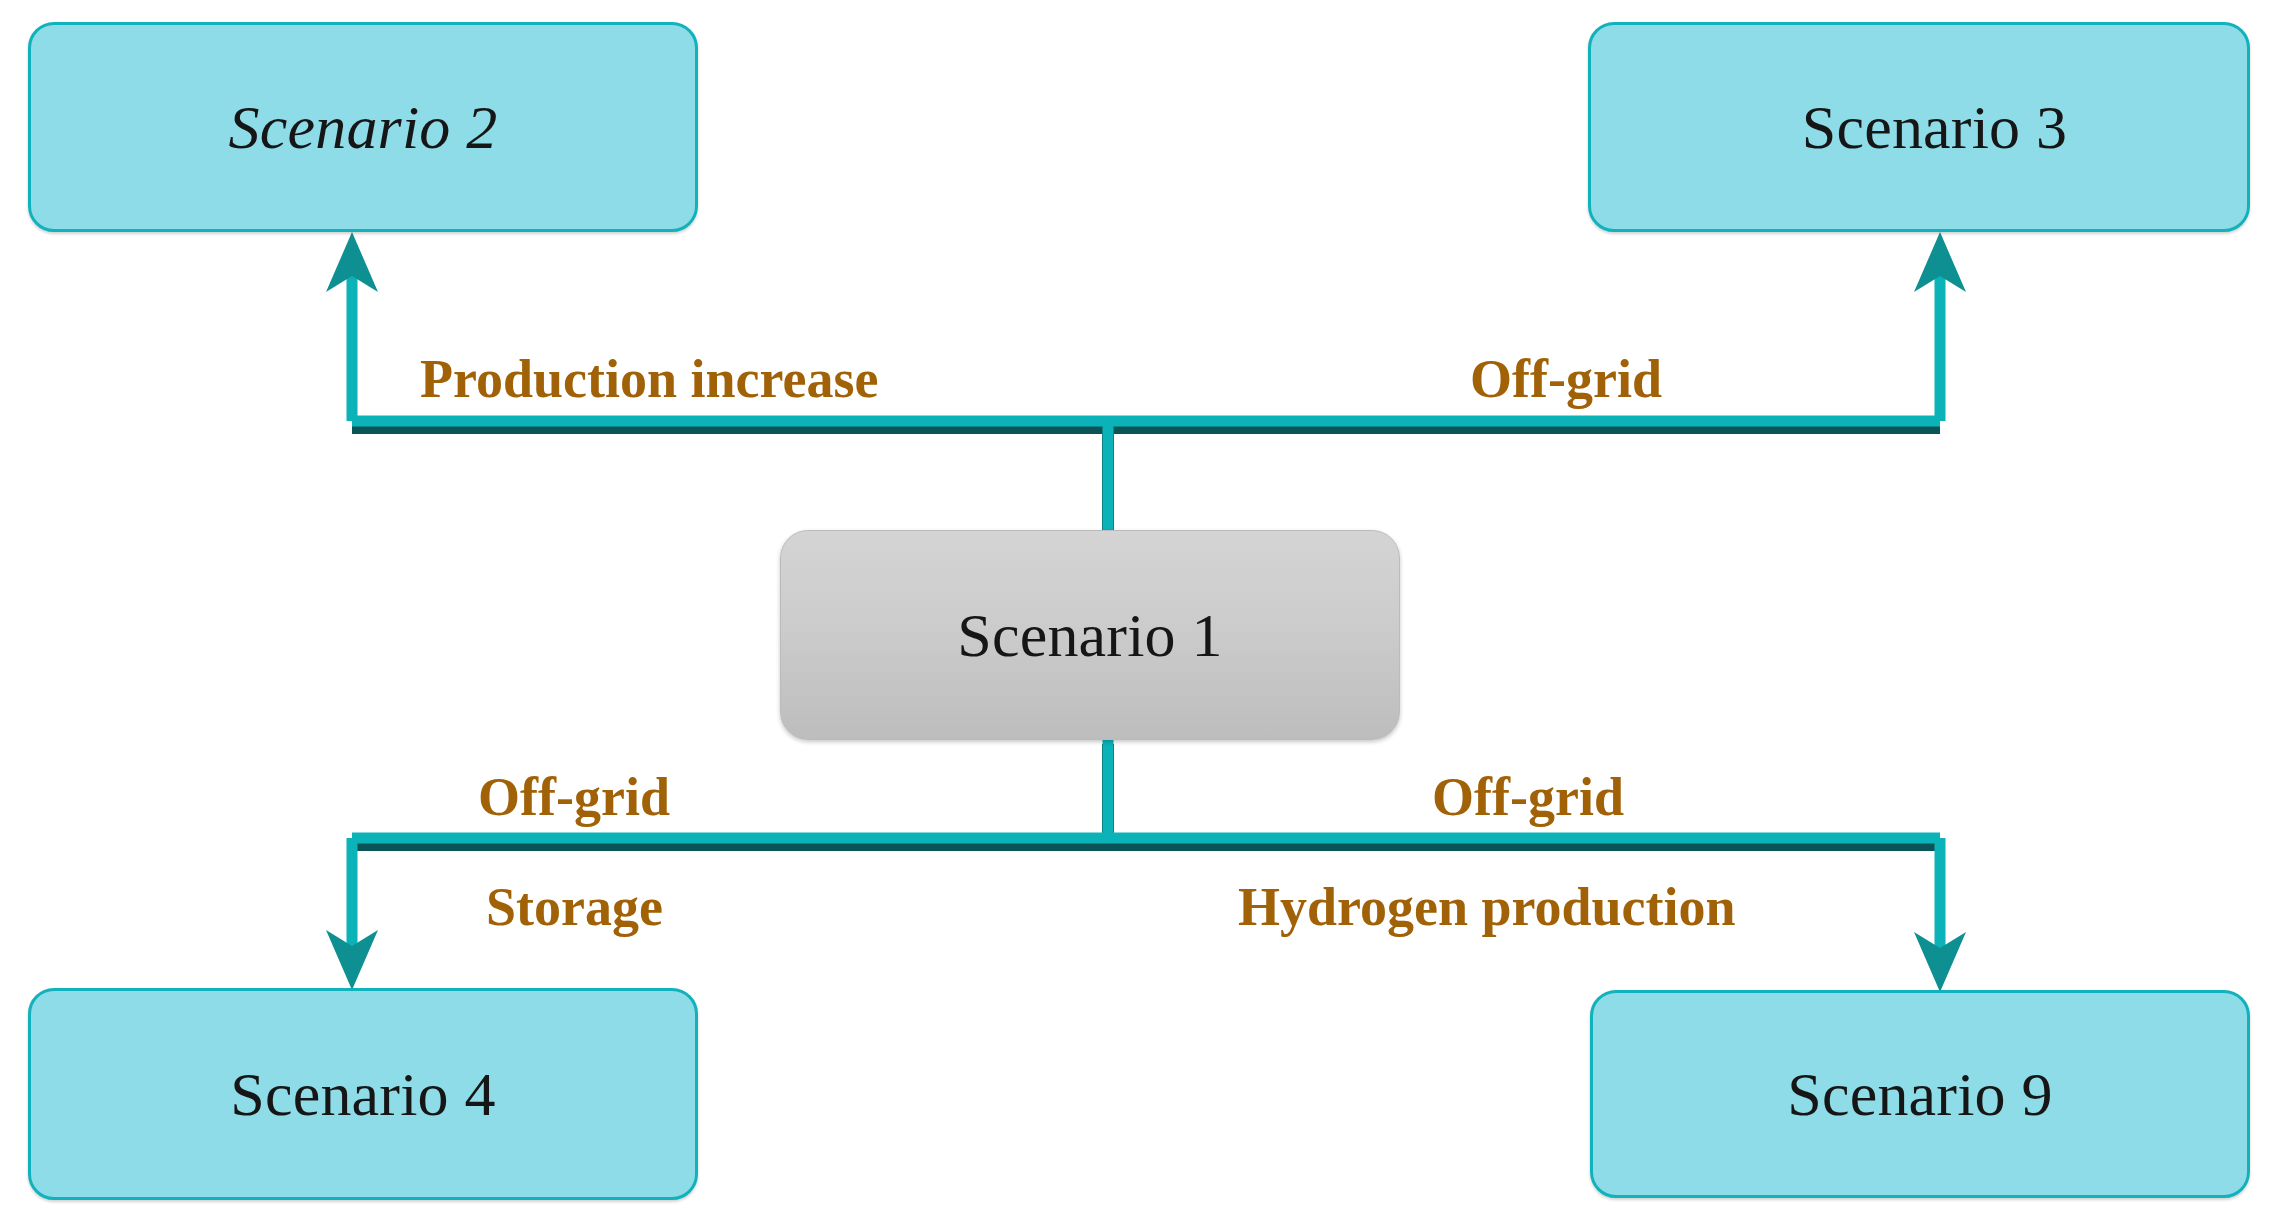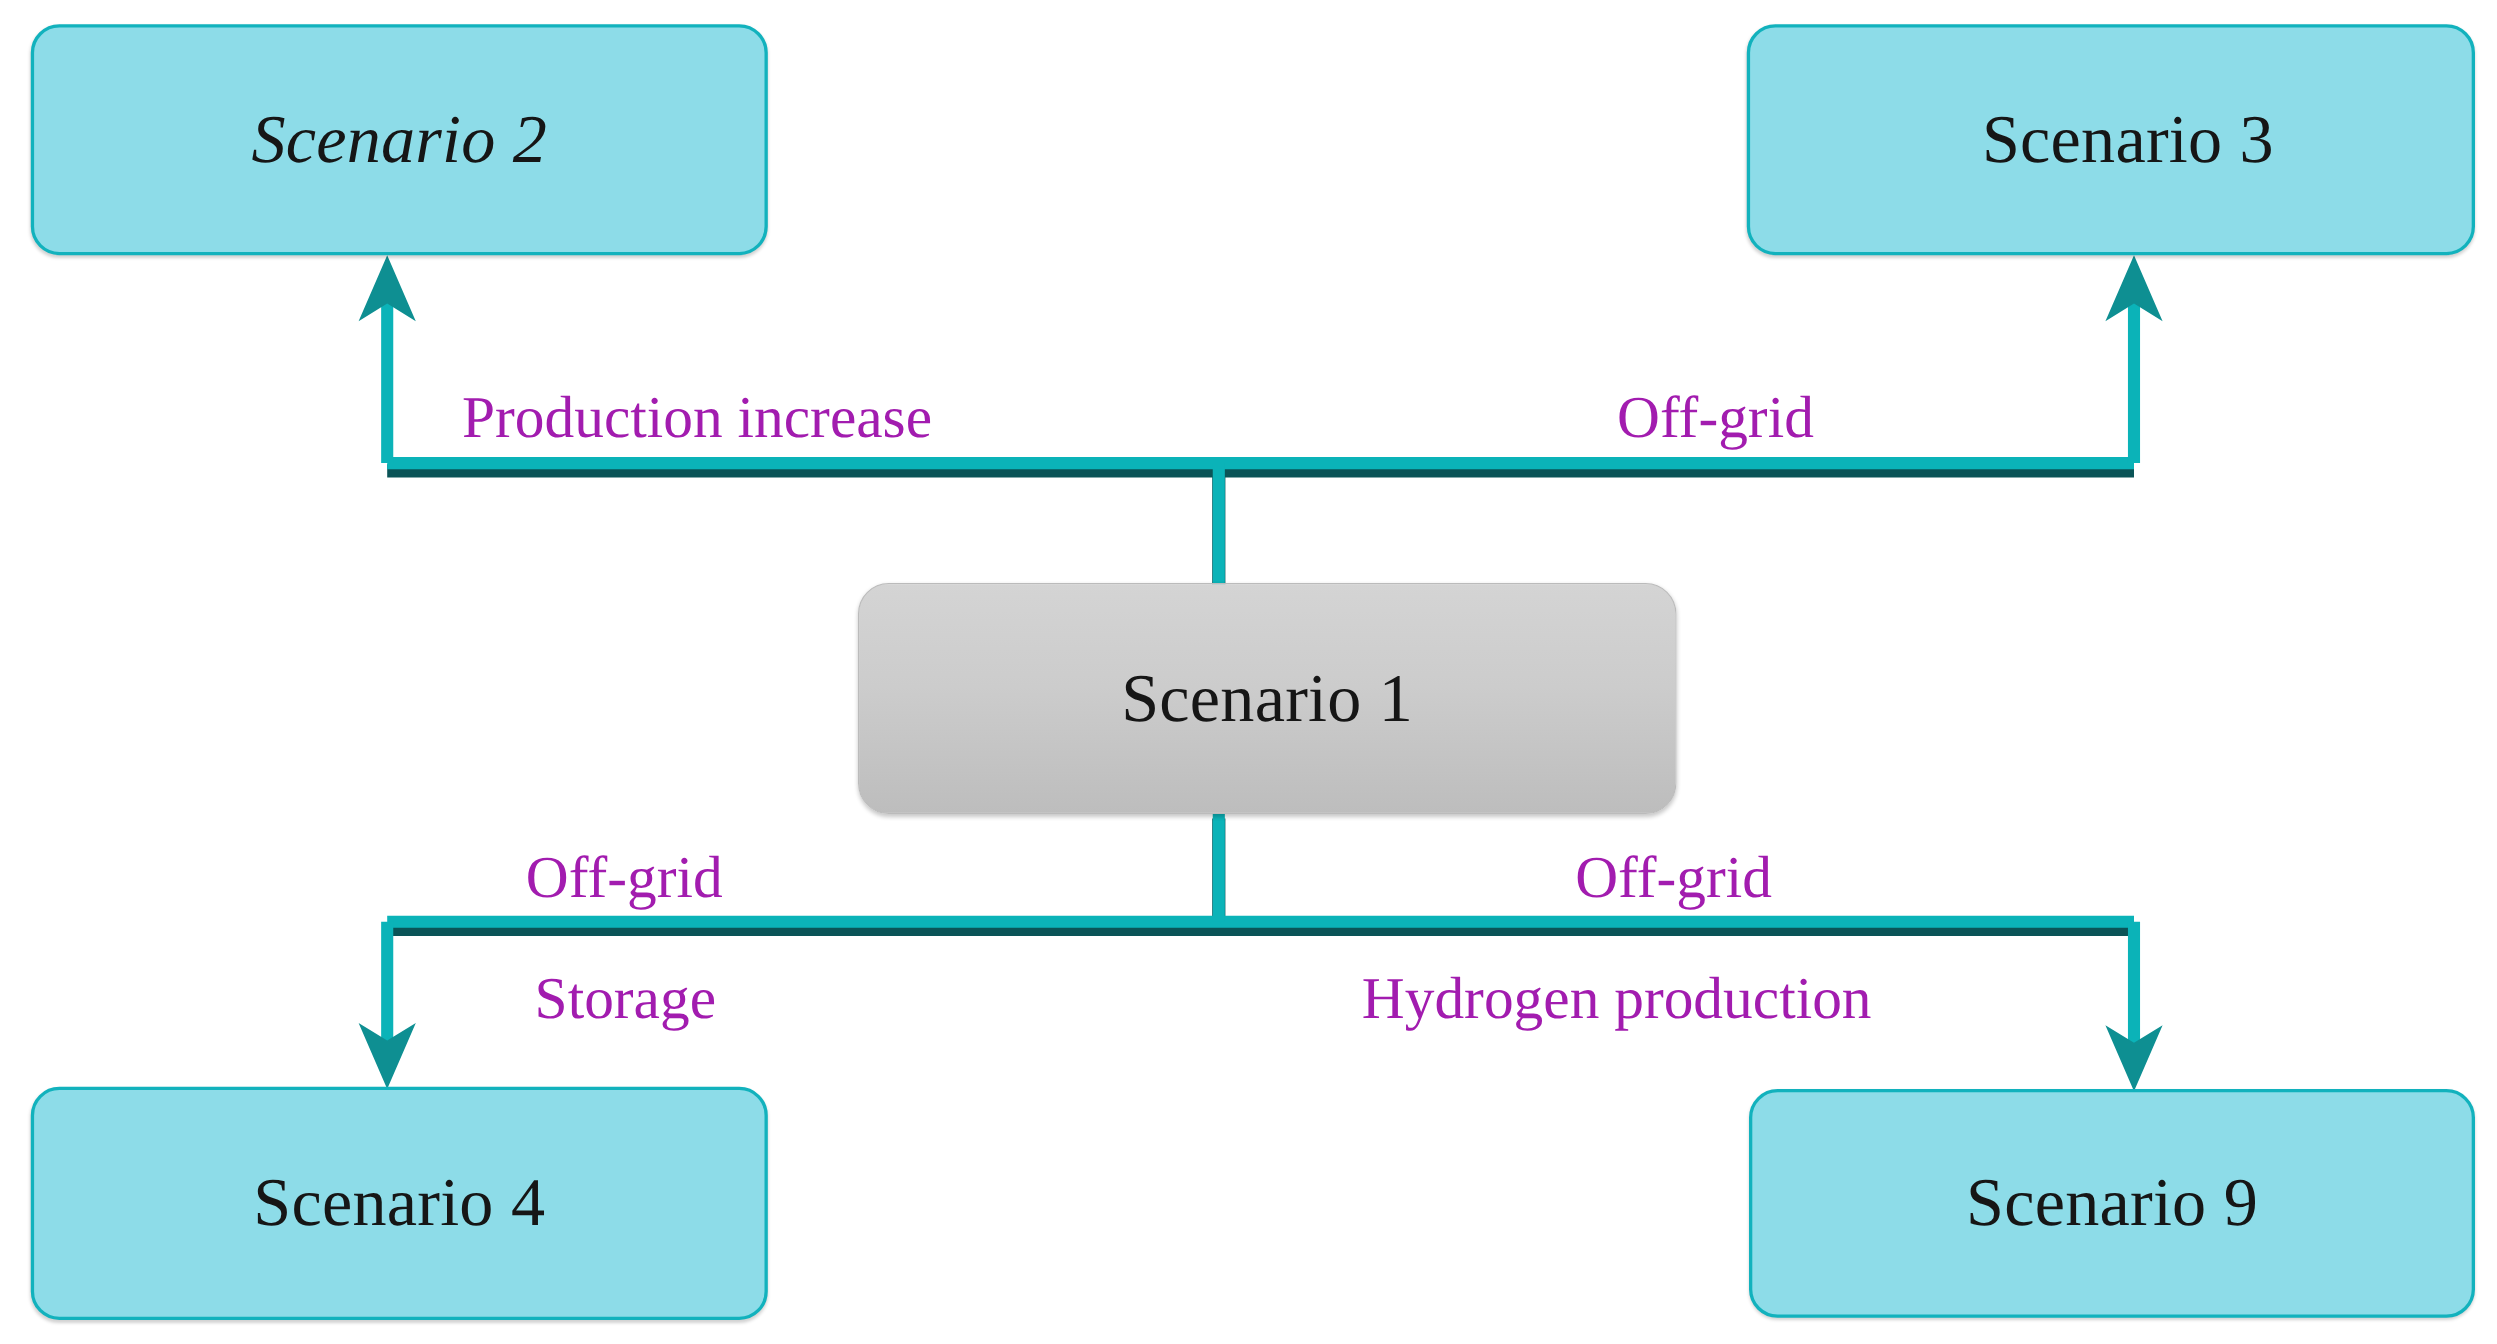--- a/index.html
+++ b/index.html
@@ -28,30 +28,31 @@
     border:3px solid #12b2bd;
     box-shadow:0 2px 3px rgba(0,0,0,0.18);
   }
   .node-gray{
     background:linear-gradient(180deg,#d4d4d4 0%, #cccccc 45%, #bdbdbd 100%);
     border:1px solid #bbbbbb;
     box-shadow:0 2px 4px rgba(0,0,0,0.22);
   }
   #n-scenario2{left:28px;  top:22px;   width:670px; height:210px;font-style:italic;}
   #n-scenario3{left:1588px;top:22px;   width:662px; height:210px;padding-left:31px;}
-  #n-scenario1{left:780px; top:530px;  width:744px; height:210px; border-radius:28px;}
+  #n-scenario1{left:780px; top:530px;  width:620px; height:210px; border-radius:28px;}
   #n-scenario4{left:28px;  top:988px;  width:670px; height:212px;}
   #n-scenario5{left:1590px;top:990px;  width:660px; height:208px;}
 
   .edge-label{
     position:absolute;
     font-size:54px;
-    color:#a21caf;
+    color:#a16207;
     white-space:nowrap;
     line-height:1;
+    font-weight:bold;
   }
   #lbl-production-increase{left:420px; top:352px;}
   #lbl-offgrid-top-right{left:1470px; top:352px;}
   #lbl-offgrid-bottom-left{left:478px; top:770px;}
   #lbl-offgrid-bottom-right{left:1432px; top:770px;}
   #lbl-storage{left:486px;  top:880px;}
   #lbl-hydrogen-production{left:1238px; top:880px;}
 </style>
 </head>
 <body>

